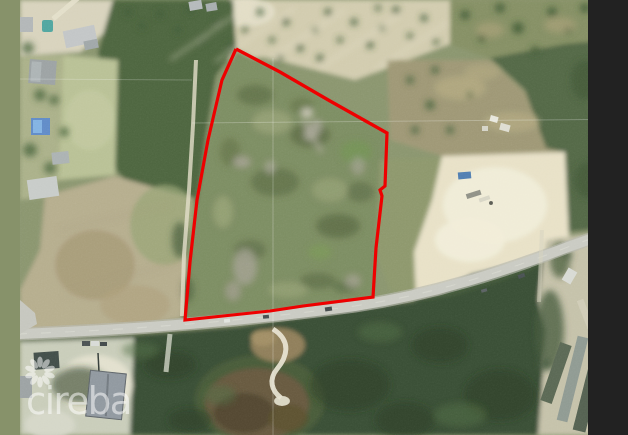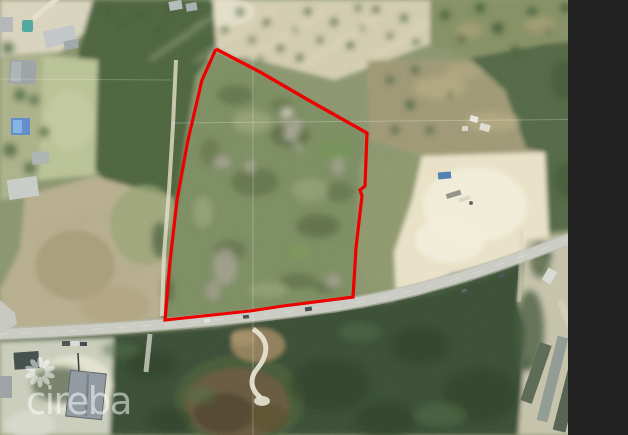--- a/index.html
+++ b/index.html
@@ -2,20 +2,21 @@
 <html><head>
 <meta charset="utf-8">
 <style>
   html,body{margin:0;padding:0;background:#222;}
   .screenshot{
     position:relative;
     width:568px;height:435px;
     overflow:hidden;
     font-family:"DejaVu Sans", sans-serif;
     background:#87926a;
+    padding-left:20px;
   }
   .screenshot svg{display:block;}
   .watermark-text{
     position:absolute;
     left:26px;top:383px;
     font-size:37px;
     letter-spacing:-1.5px;
     font-weight:400;
     line-height:1;
     color:rgba(255,255,255,.52);

